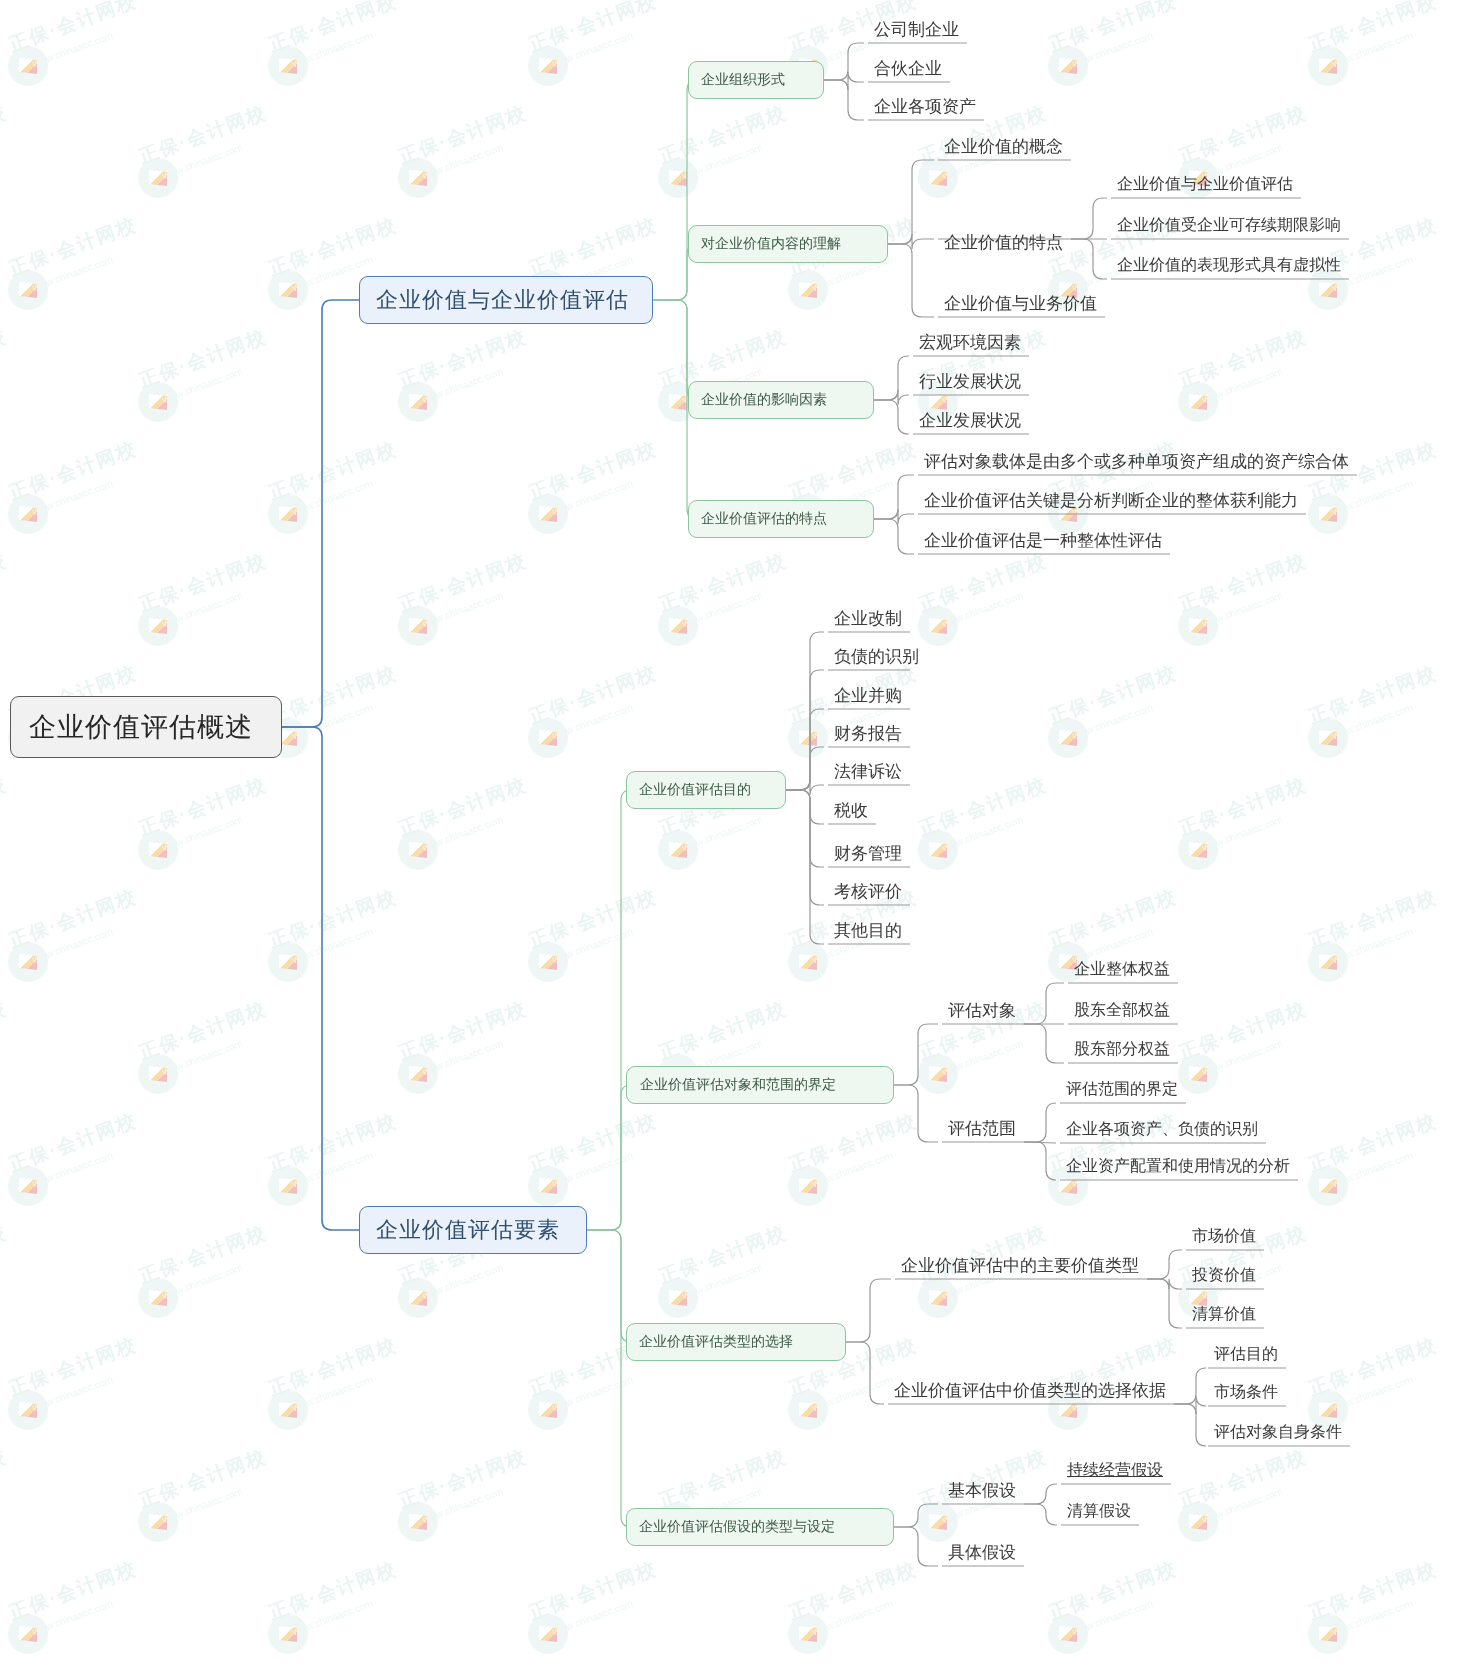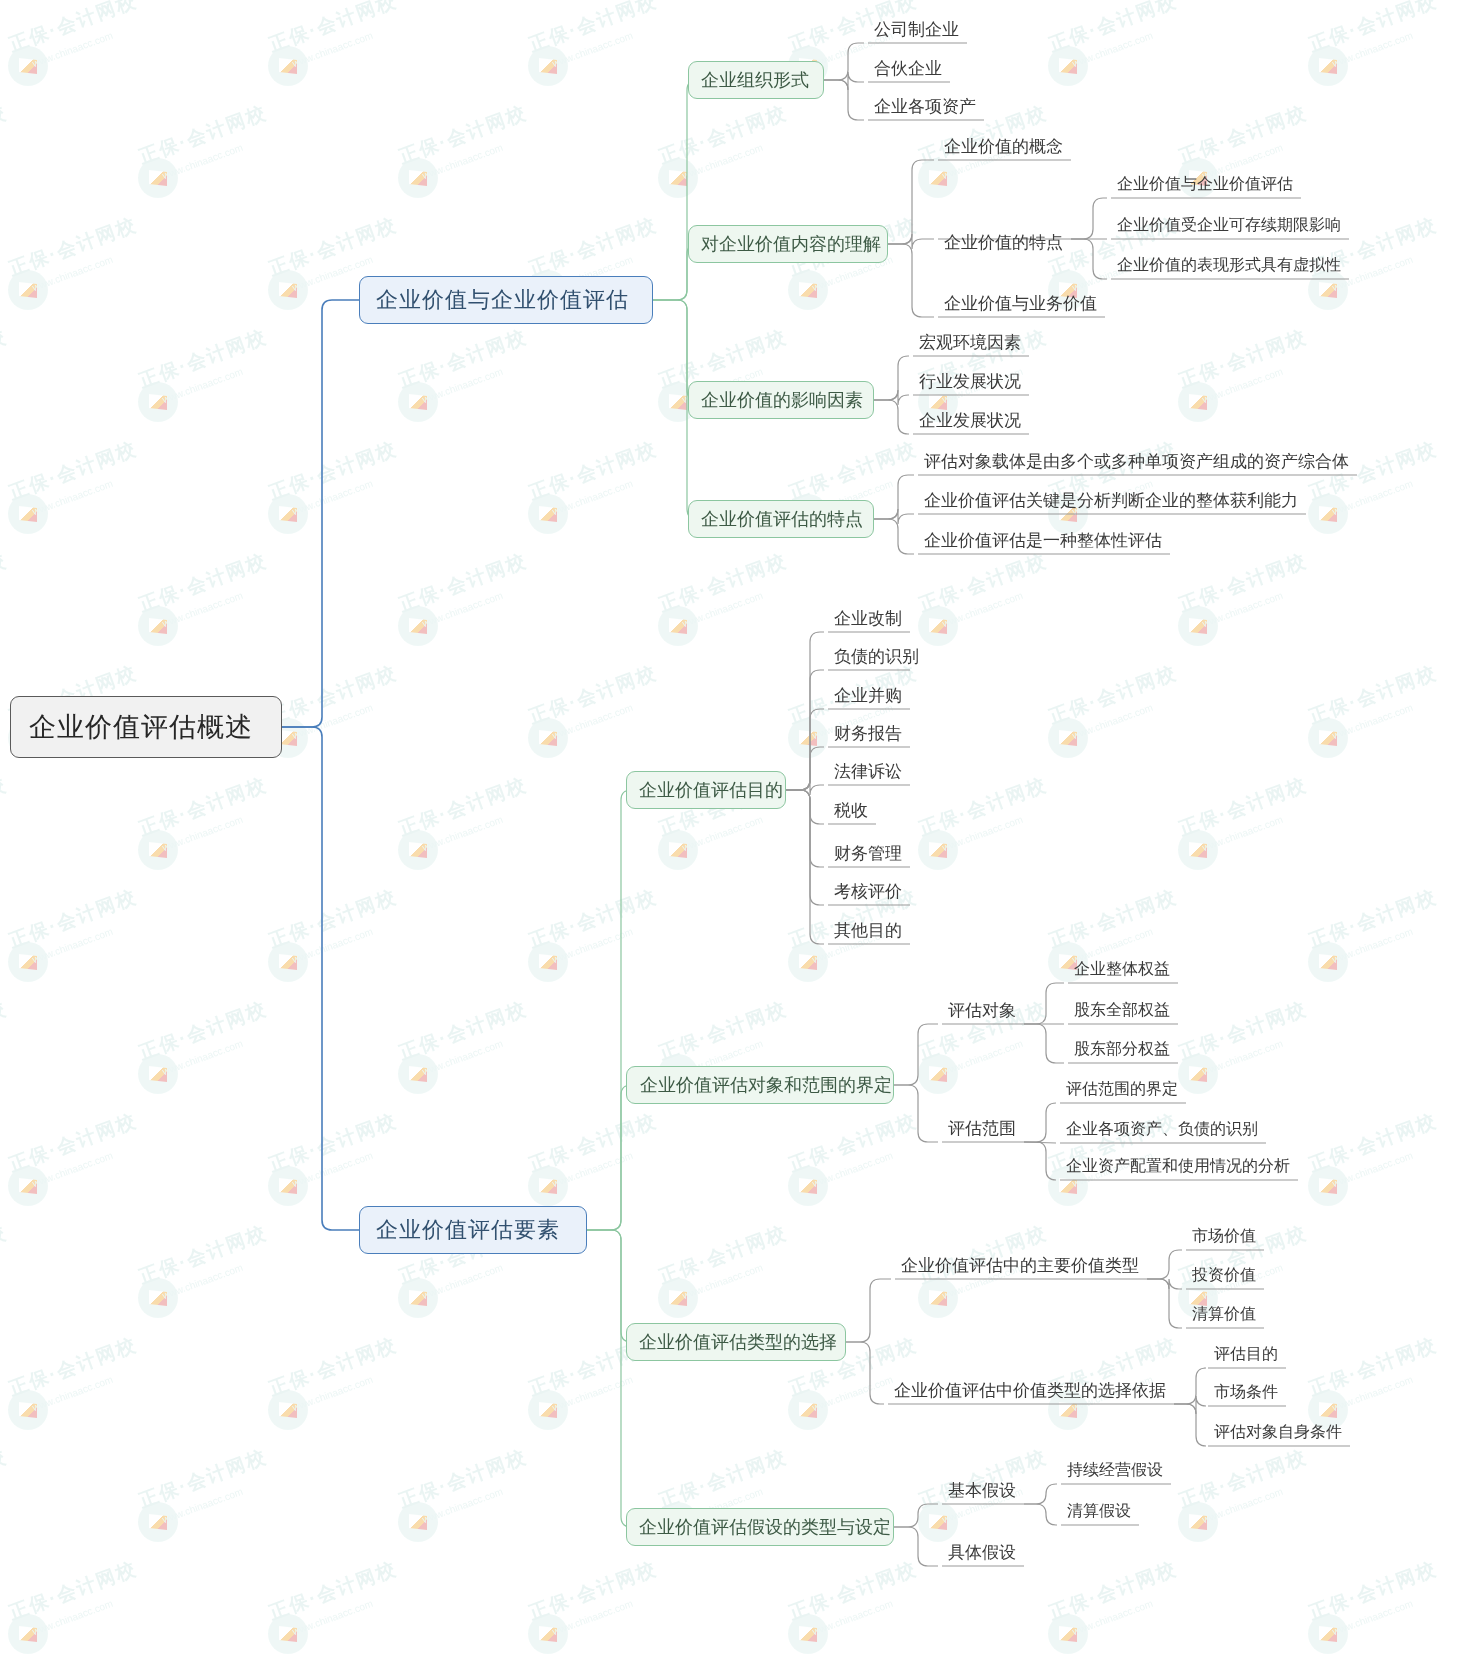--- a/index.html
+++ b/index.html
@@ -24,21 +24,21 @@
   #links{position:absolute;inset:0;z-index:1;}
 
   
   .node{position:absolute;z-index:2;box-sizing:border-box;white-space:nowrap;
         display:flex;align-items:center;}
   .n-root{border:1.6px solid #5a5a5a;border-radius:9px;background:#f1f1f1;
           padding:0 18px;height:62px;font-size:27px;color:#262626;letter-spacing:1px;}
   .n-l1{border:1.4px solid #4a7ebb;border-radius:9px;background:#eaf1fa;
         padding:0 16px;height:48px;font-size:22px;color:#31506f;letter-spacing:1px;}
   .n-l2{border:1.3px solid #8cc6a0;border-radius:9px;background:#eef7f0;
-        padding:0 12px;height:38px;font-size:18px;color:#3d5a45;}
+        padding:0 12px;height:38px;font-size:14px;color:#3d5a45;}
   .n-leaf{padding:0 4px;height:30px;font-size:17px;color:#3a3a3a;background:transparent;}
   .n-leaf.small{font-size:16px;}
 </style>
 </head>
 <body>
 
 <div id="watermarks">
     <div class="wm" style="left: 0px; top: 0px;">
       <div class="wm-badge"></div>
       <div class="wm-t1">正保·会计网校</div>
@@ -728,21 +728,21 @@
     </div>
     <div class="node n-leaf small" style="left: 1210px; top: 1377px; width: 72px; height: 30px;">
       <span>市场条件</span>
     </div>
     <div class="node n-leaf small" style="left: 1210px; top: 1417px; width: 136px; height: 30px;">
       <span>评估对象自身条件</span>
     </div>
     <div class="node n-leaf" style="left: 944px; top: 1475px; width: 76px; height: 30px;">
       <span>基本假设</span>
     </div>
-    <div class="node n-leaf small" style="left: 1063px; top: 1455px; width: 104px; height: 30px;">
+    <div class="node n-leaf small" style="left: 1063px; top: 1455px; width: 104px; height: 30px; text-decoration: underline;">
       <span>持续经营假设</span>
     </div>
     <div class="node n-leaf small" style="left: 1063px; top: 1496px; width: 72px; height: 30px;">
       <span>清算假设</span>
     </div>
     <div class="node n-leaf" style="left: 944px; top: 1537px; width: 76px; height: 30px;">
       <span>具体假设</span>
     </div>
   </div>
 

